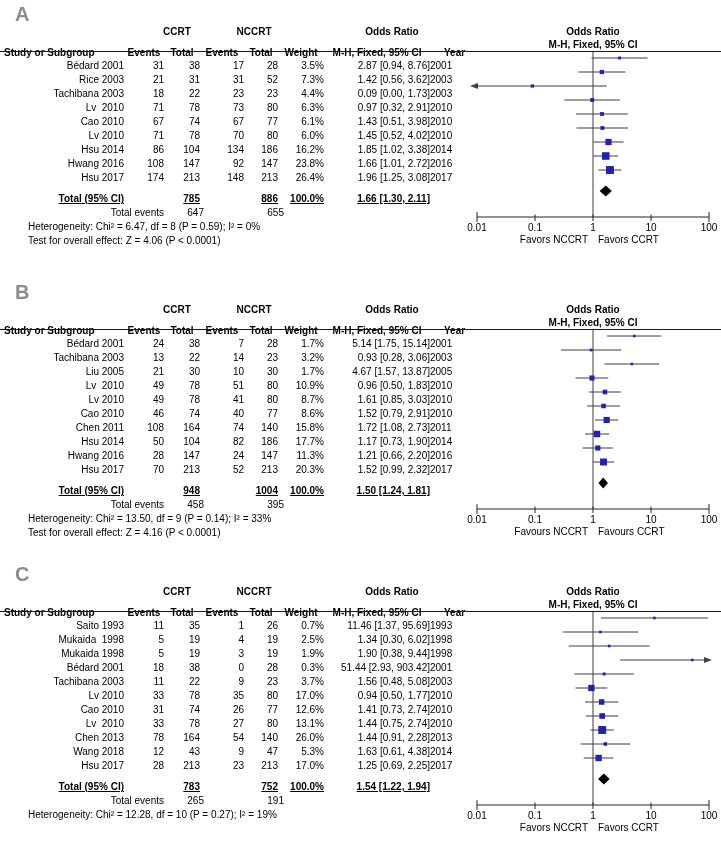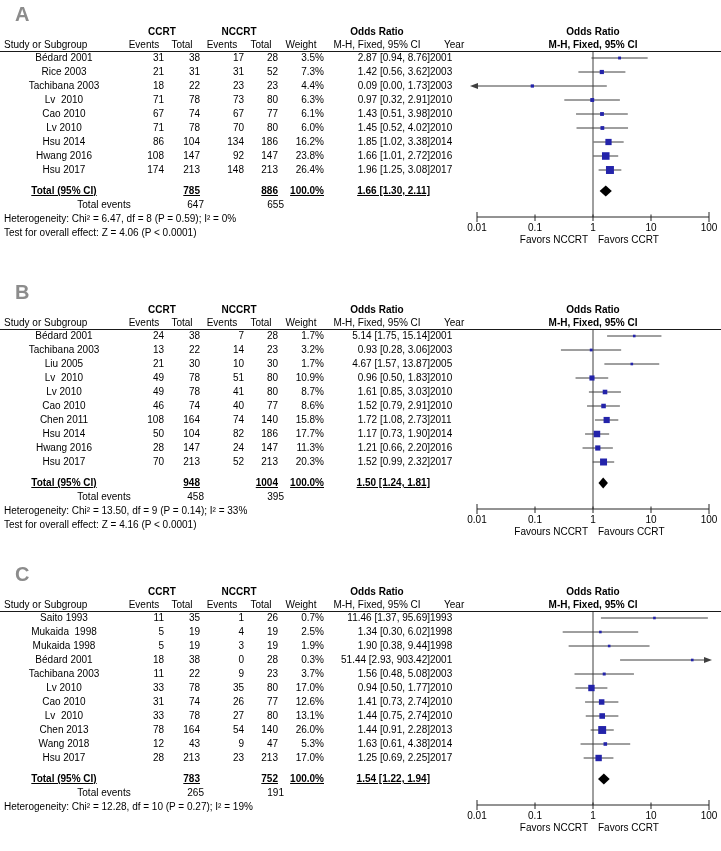--- a/index.html
+++ b/index.html
@@ -2,30 +2,30 @@
 <html><head>
 <meta charset="utf-8">
 <style>
   html,body{margin:0;padding:0;background:#ffffff;}
   body{width:721px;height:851px;padding-top:5px;box-sizing:border-box;
        font-family:"Liberation Sans","DejaVu Sans",sans-serif;font-size:10px;color:#000;}
   .panel{position:relative;width:721px;}
   .panel-label{position:absolute;left:15px;top:-2px;font-size:20px;font-weight:bold;color:#8c8c8c;letter-spacing:1px;}
   .ftable{position:absolute;left:0;top:20px;width:455px;}
   .row{display:grid;grid-template-columns:124px 40px 36px 44px 34px 46px 106px 25px;}
-  .grow{display:grid;grid-template-columns:124px 76px 78px 46px 106px 25px;height:13px;line-height:13px;font-weight:bold;}
+  .grow{display:grid;grid-template-columns:124px 76px 78px 46px 106px 25px;height:13px;line-height:13px;font-weight:bold;padding-left:15px;}
   .grow .gc{text-align:center;}
-  .head-row{height:13px;line-height:13px;font-weight:normal;}
+  .head-row{height:13px;line-height:13px;font-weight:bold;margin-top:8px;}
   .study-row{height:14px;line-height:14px;}
   .total-row{height:14px;line-height:14px;font-weight:bold;text-decoration:underline;}
   .events-row{height:14px;line-height:14px;padding-left:40px;}
   .spacer{height:7px;}
-  .note{height:14px;line-height:14px;padding-left:4px;}
+  .note{height:14px;line-height:14px;padding-left:4px;margin-left:24px;}
   .c{overflow:visible;white-space:nowrap;}
-  .c.study{text-align:center;padding-left:4px;white-space:pre;}
+  .c.study{text-align:right;padding-left:4px;white-space:pre;}
   .c.num{text-align:right;}
   .c.yr{text-align:right;padding-right:6px;}
   .head-row .c{text-align:center;}
   .head-row .c.study{text-align:left;}
   .head-row .c.yr{text-align:left;padding-left:14px;padding-right:0;}
   .underline{position:absolute;left:0;right:0;top:46px;border-top:1px solid #1a1a1a;}
   .plot{position:absolute;right:0;top:0;}
   svg text{font-family:"Liberation Sans","DejaVu Sans",sans-serif;font-size:10px;fill:#000;}
   svg text.b{font-weight:bold;}
 </style>

